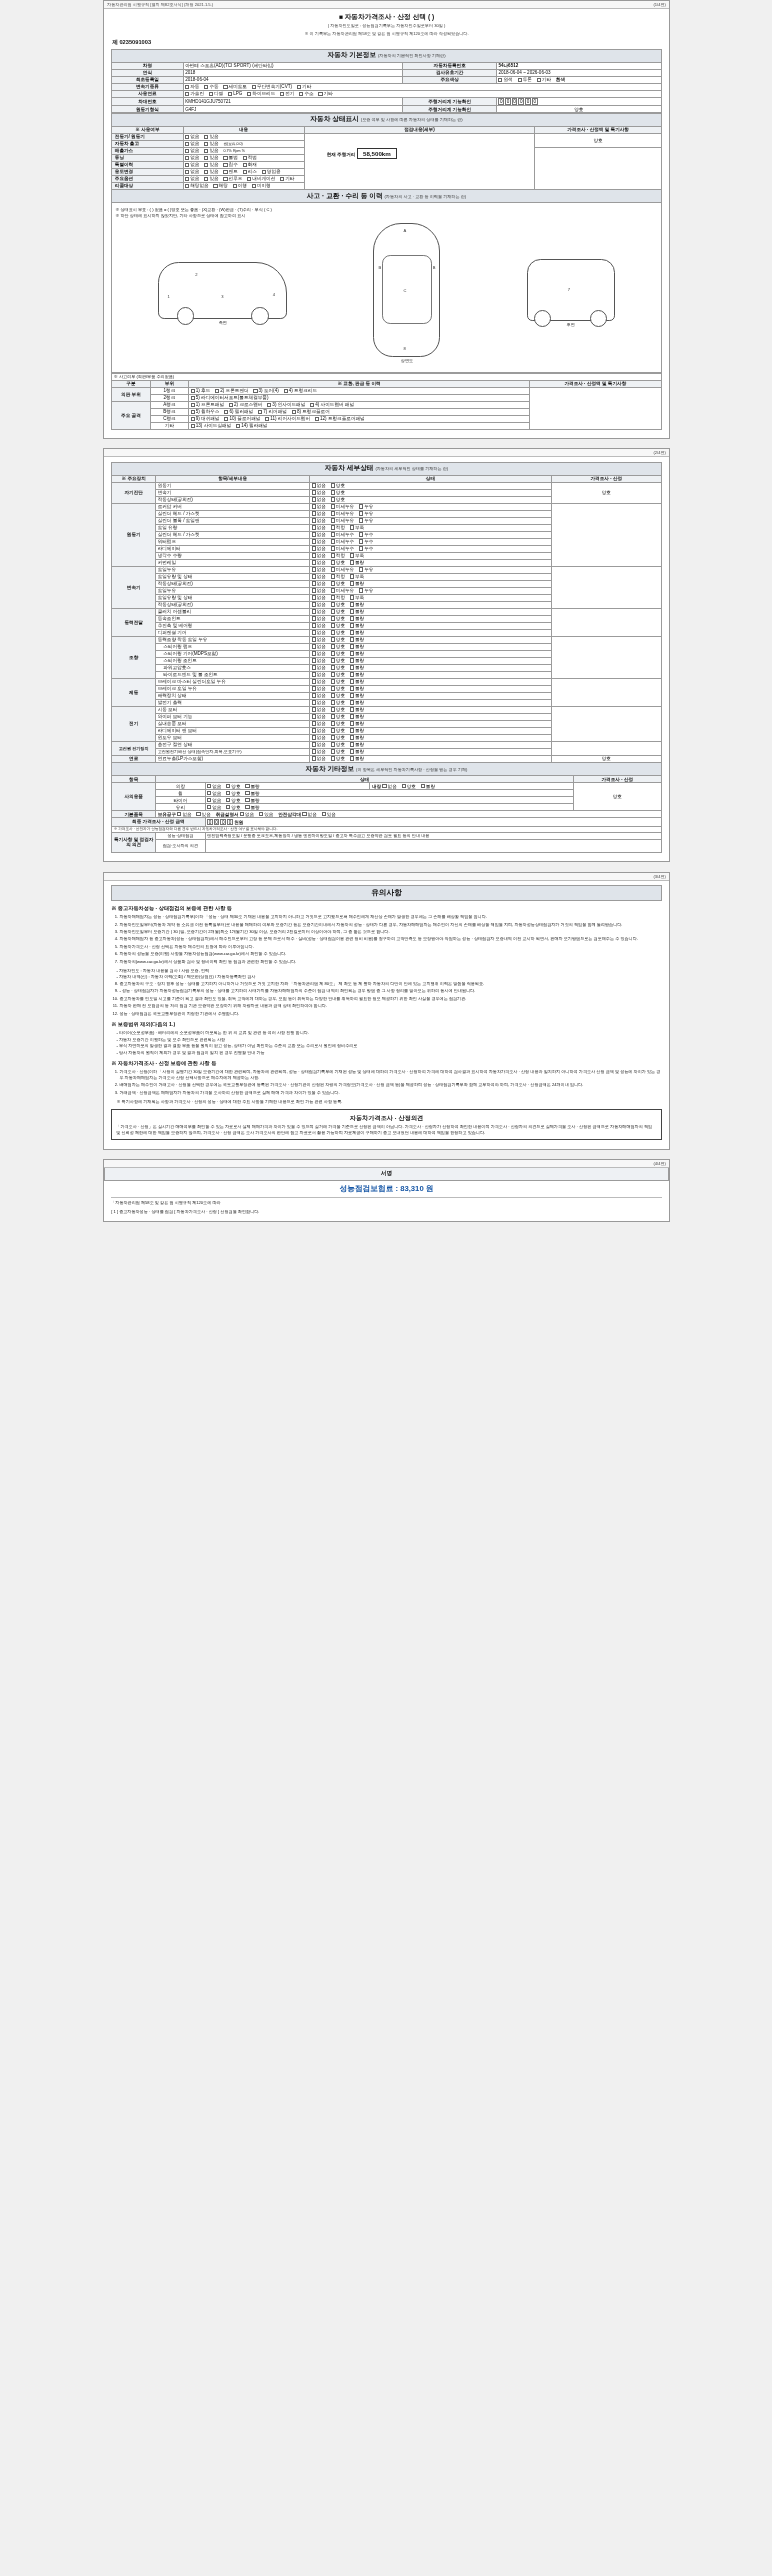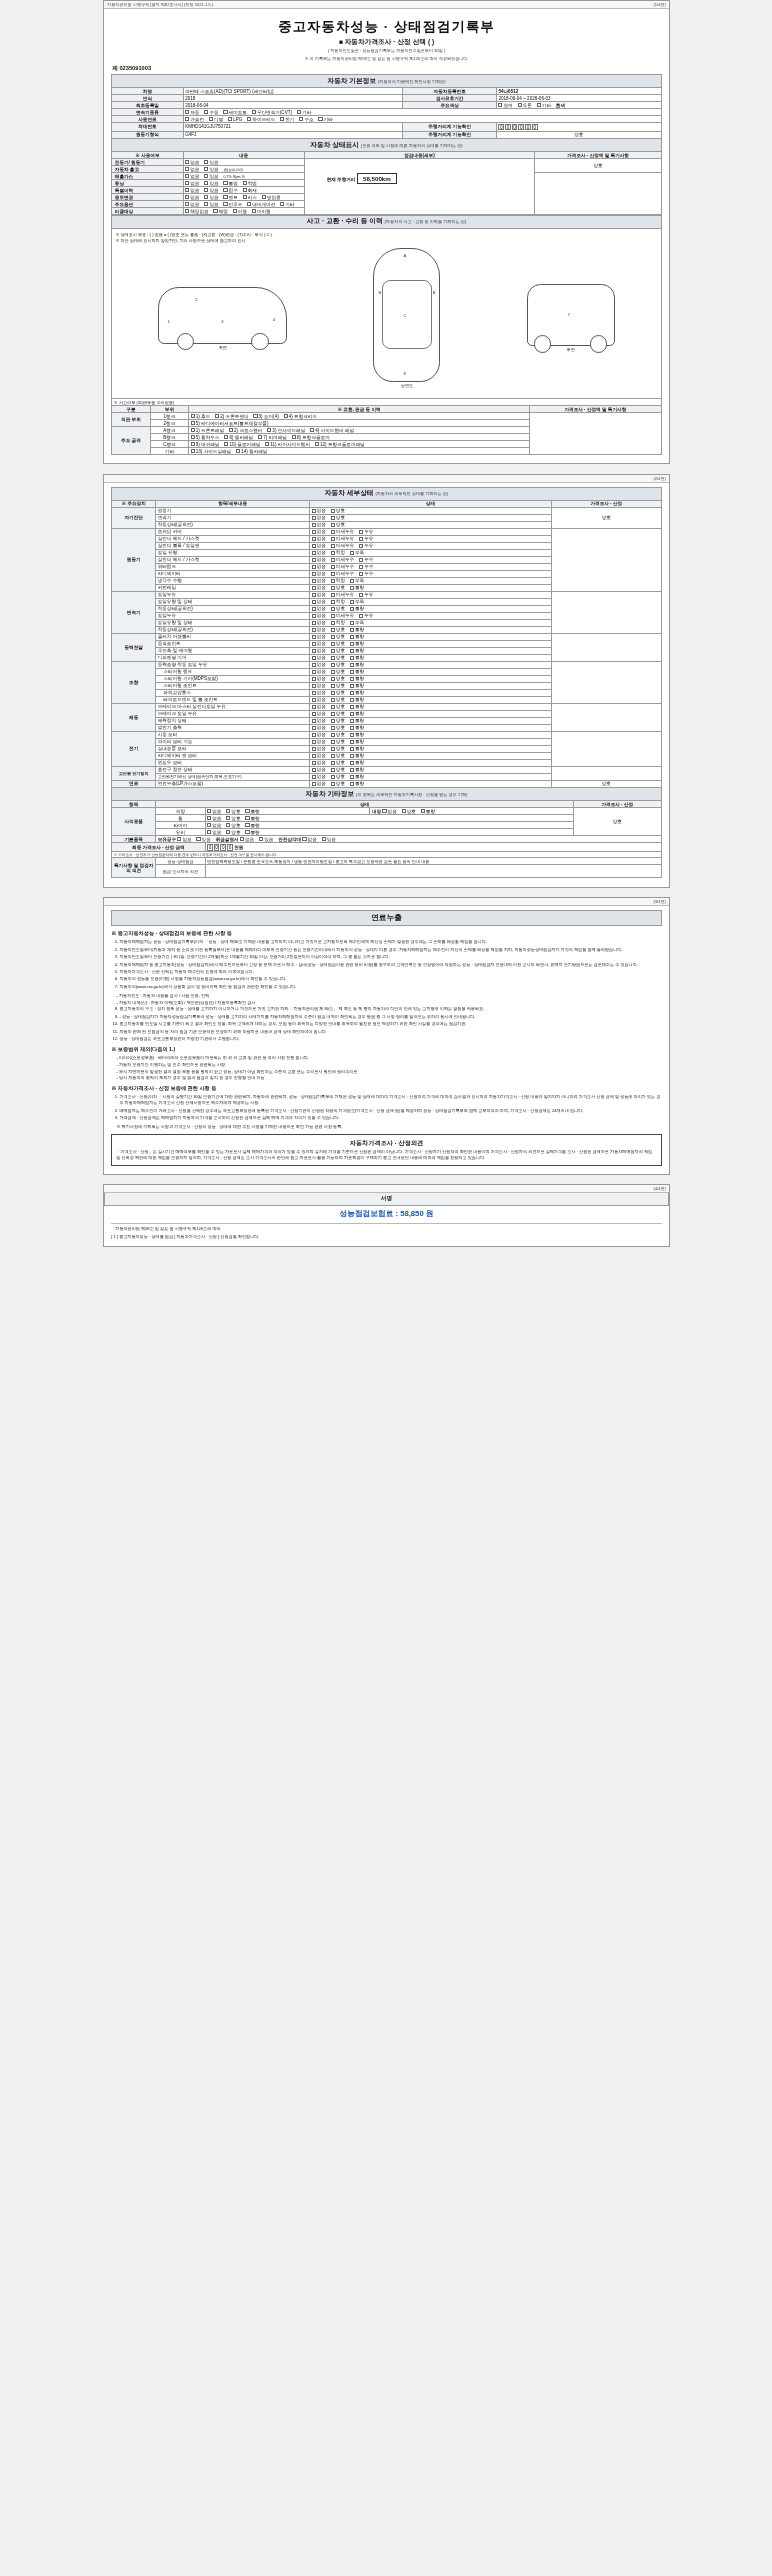--- a/index.html
+++ b/index.html
@@ -233,21 +233,20 @@
 </style>
 </head>
 <body>
 
 <div class="page">
   <div class="page-top-strip">
     <span>자동차관리법 시행규칙 [별지 제82호서식] (개정 2021.1.5.)</span>
     <span>(1/4면)</span>
   </div>
   <div class="page-inner">
-    <div class="doc-title">중고자동차성능 · 상태점검기록부</div>
     <div class="doc-sub">■ 자동차가격조사 · 산정 선택 ( )</div>
     <div class="doc-sub2">( 자동차인도일로 : 성능점검기록부는 자동차인수일로부터 30일 )</div>
     <div class="doc-sub2">※ 이 기록부는 자동차관리법 제58조 및 같은 법 시행규칙 제120조에 따라 작성되었습니다.</div>
     <div class="docnum">제 0235091003</div>
 
     <table>
       <tbody>
           <tr class="secbar">
         <td colspan="4">
           <span>자동차 기본정보</span>
@@ -1002,21 +1001,21 @@
       </table>
   </div>
 </div>
 
 <div class="page">
   <div class="page-top-strip">
     <span></span>
     <span>(3/4면)</span>
   </div>
   <div class="page-inner">
-    <div class="notice-title">연료누출</div>
+    <div class="notice-title">유의사항</div>
     <div class="notice-h">※ 중고자동차성능 · 상태점검의 보증에 관한 사항 등</div>
     <ol class="notice">
       <li>자동차매매업자는 성능 · 상태점검기록부(이하 「성능 · 상태 제30조 기재된 내용을 고지하지 아니하고 거짓으로 고지했으로써 매수인에게 재산상 손해가 발생한 경우에는 그 손해를 배상할 책임을 집니다.</li>
       <li>자동차인도일부터(자동차 계약 등 소유권 이전 등록일부터)로 내용물 매매하여 여부와 보증기간 등은 보증기간이내에서 자동차의 성능 · 상태가 다른 경우, 자동차매매업자는 매수인이 자신의 손해를 배상할 책임을 지며, 자동차성능상태점검자가 거짓의 책임을 함께 돌려받습니다.</li>
       <li>자동차인도일부터 보증기간 ( 30 )일, 보증기간이 2개월(최소 1개월기간 30일 이상, 보증거리 2천킬로미터 이상이어야 하며, 그 중 짧은 것으로 합니다.</li>
       <li>자동차매매업자 등 중고자동차(성능 · 상태점검자)에서 매수인으로부터 고장 등 문제 으로서 매수 · 실비(성능 · 상태점검이용 관련 정비 비용)를 청구하여 고객만족도 등 보장받아야 작업하는 성능 · 상태점검자 보증내역 이전 교시하 되면서, 판매자 보기방법으로는 검토해주는 수 있습니다.</li>
       <li>자동차가격조사 · 산정 선택은 자동차 매수인의 요청에 따라 이루어집니다.</li>
       <li>자동차의 성능을 보증(이행) 사항을 자동차성능점검(www.car.go.kr)에서 확인할 수 있습니다.</li>
       <li>자동차의(www.car.go.kr)에서 상품화 검사 및 정비이력 확인 등 점검과 관련한 확인할 수 있습니다.</li>
     </ol>
@@ -1050,19 +1049,19 @@
 </div>
 
 <div class="page">
   <div class="page-top-strip">
     <span></span>
     <span>(4/4면)</span>
   </div>
   <div class="sign-row">
     <span>서명</span>
   </div>
-  <div class="price-line">성능점검보험료 : 58,850 원</div>
+  <div class="price-line">성능점검보험료 : 83,310 원</div>
   <div style="padding:0 7.2px 6.2px 7.2px">
     <div class="foot-note">「자동차관리법 제58조 및 같은 법 시행규칙 제120조에 따라</div>
     <div class="foot-note" style="border:none">[ 1 ] 중고자동차성능 · 상태를 점검 [ 자동차가격조사 · 산정 ] 선정검을 확인합니다.</div>
   </div>
 </div>
 
 
 </body></html>

